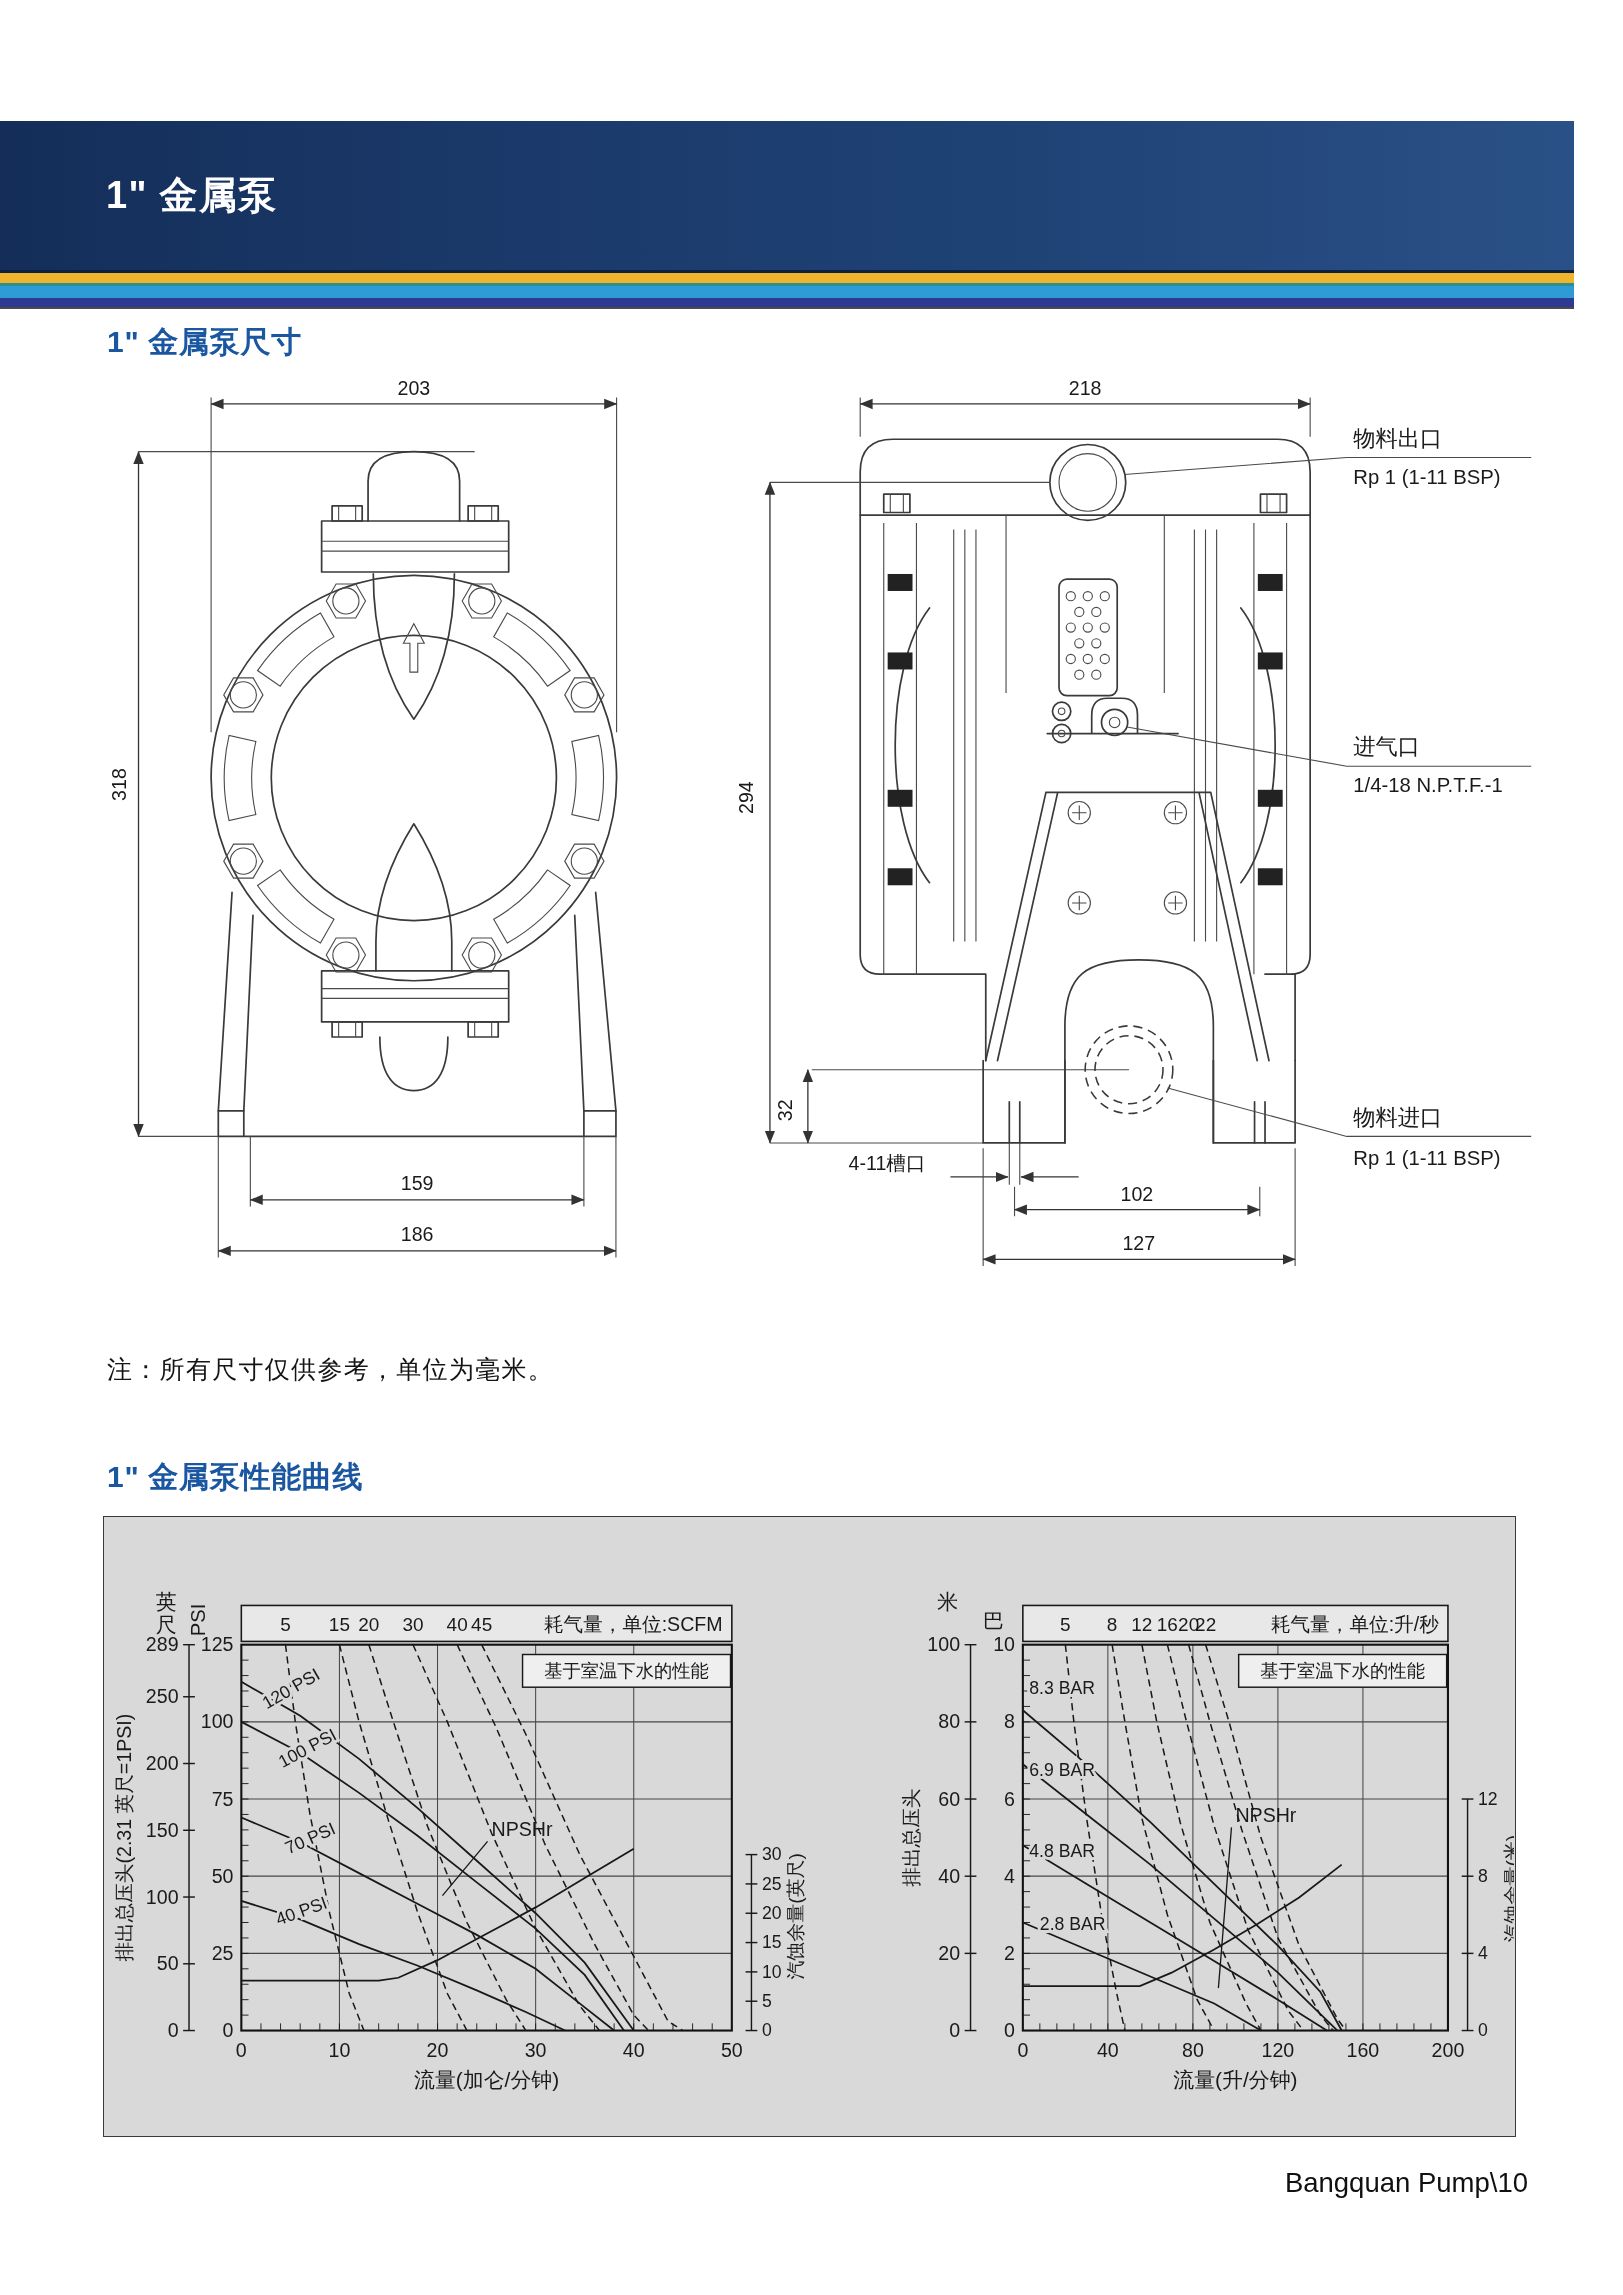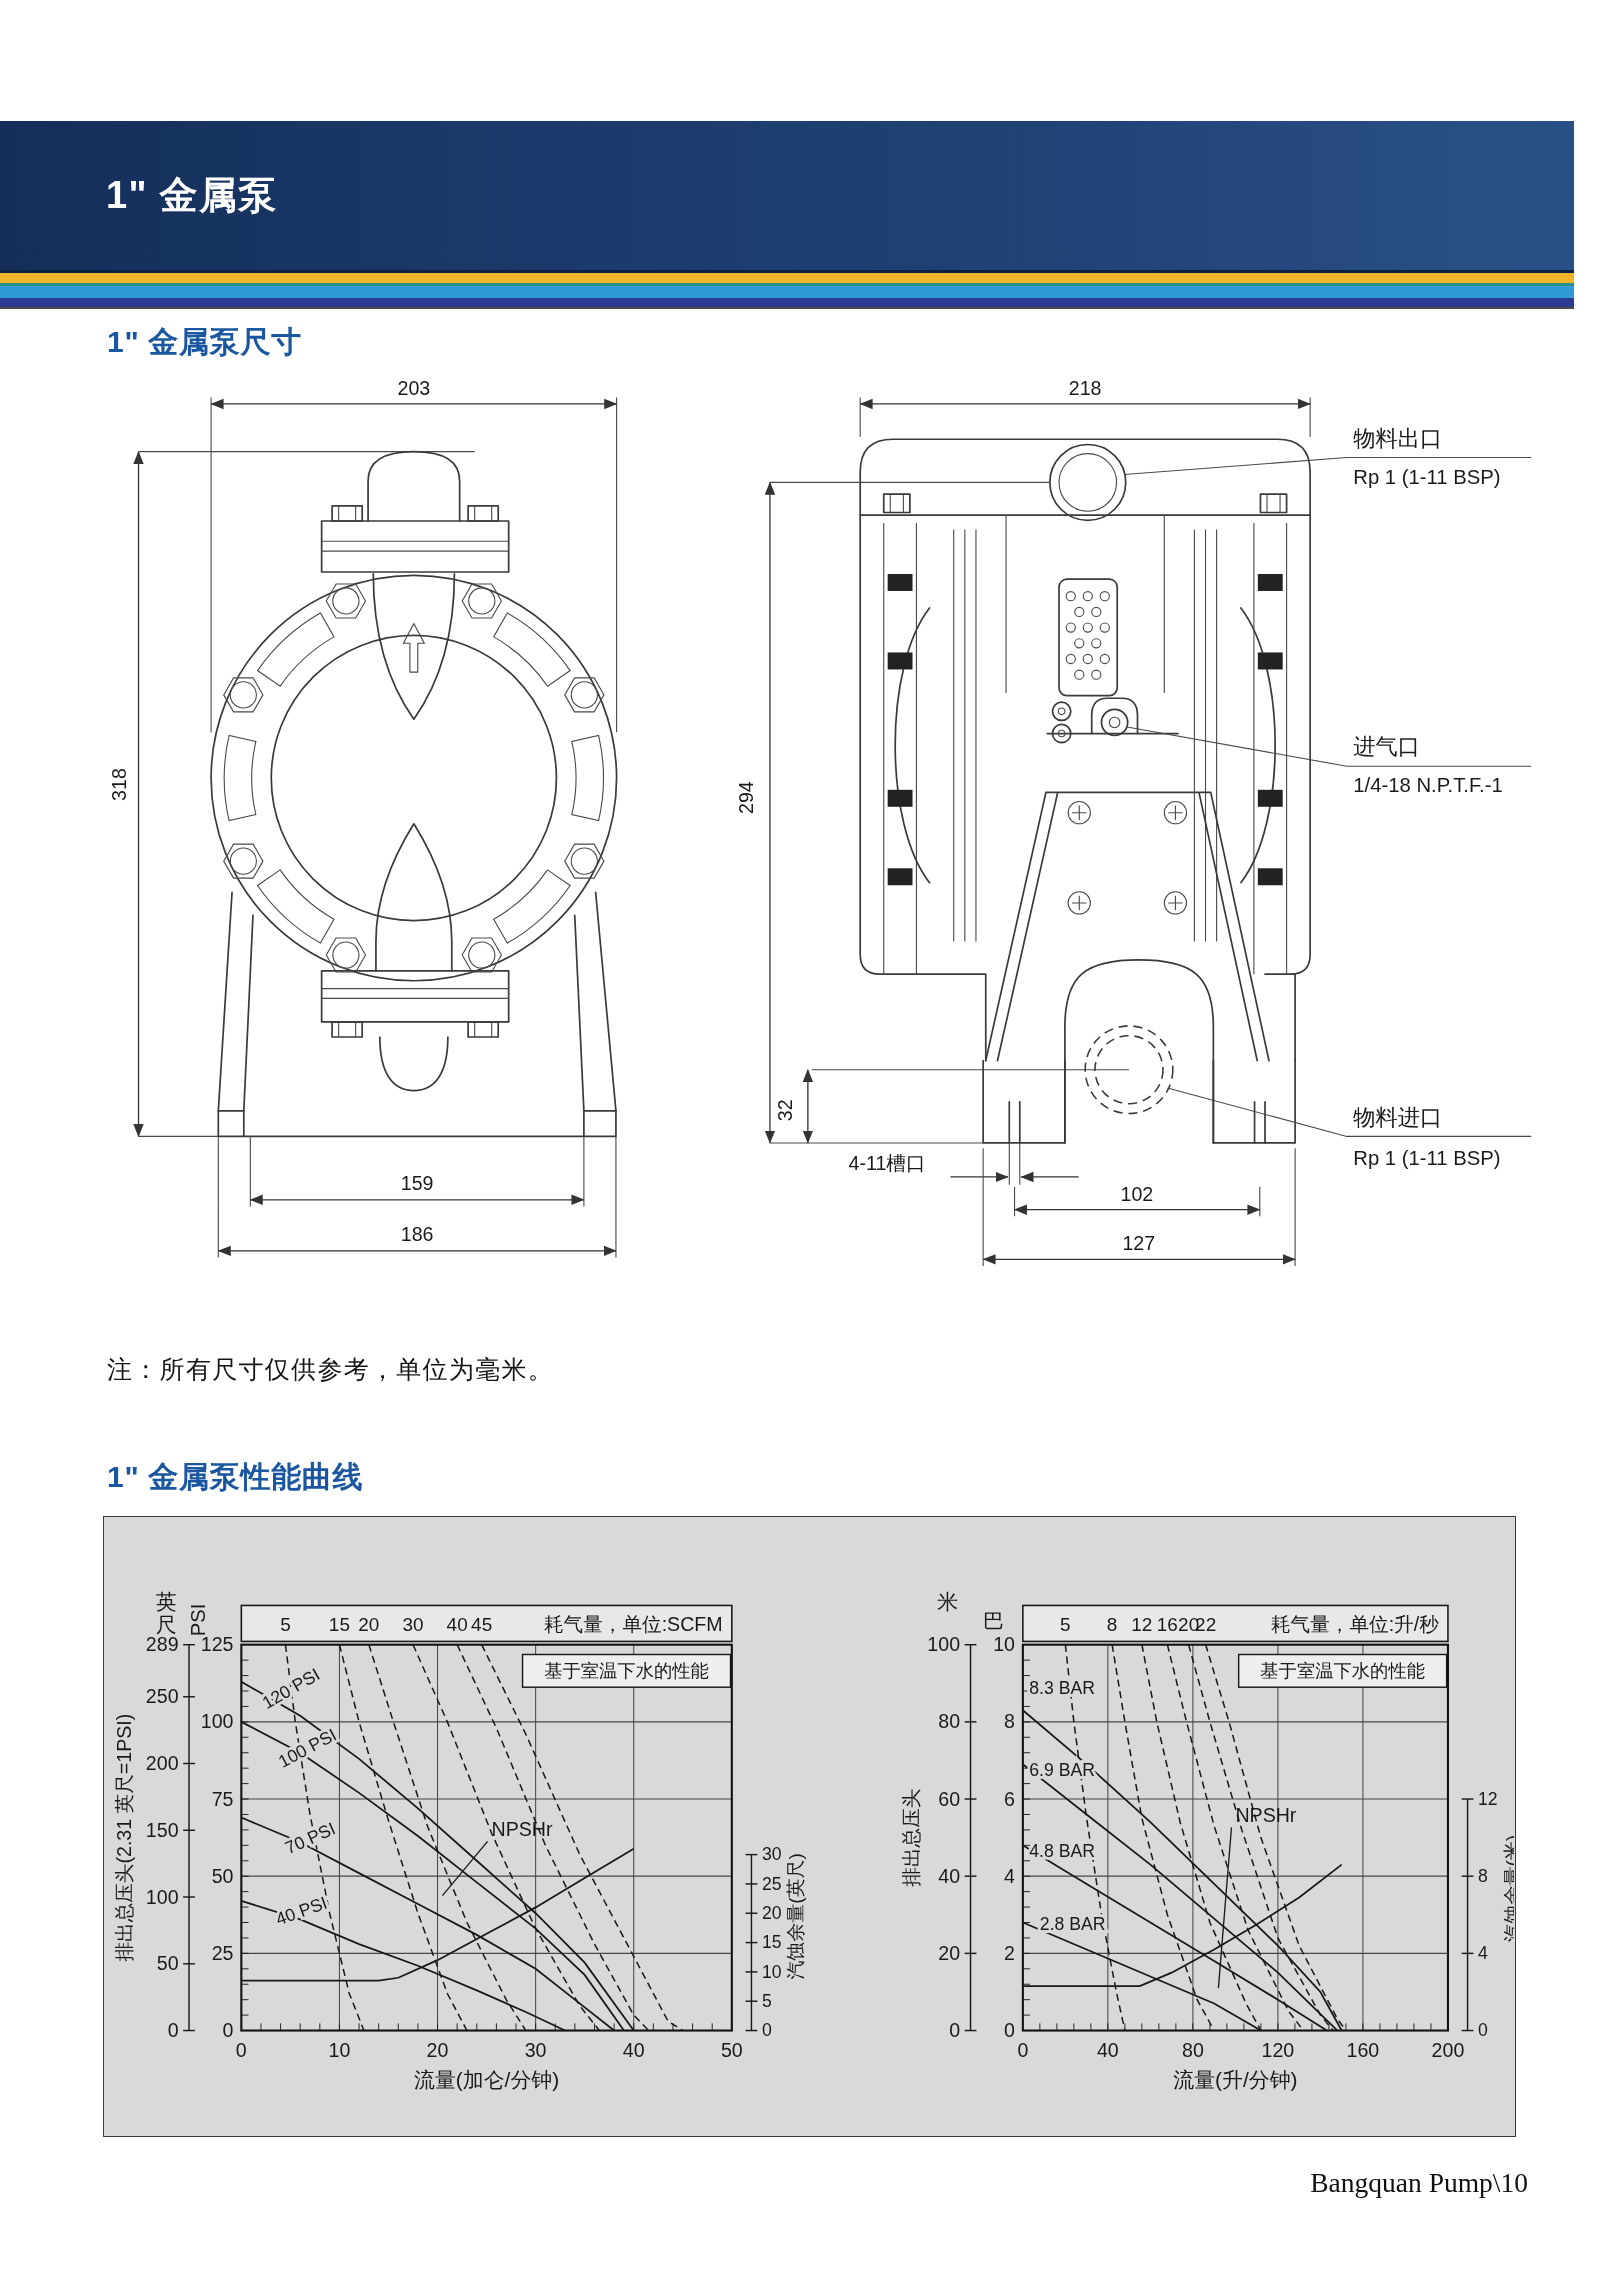--- a/index.html
+++ b/index.html
@@ -8,21 +8,21 @@
   .abs{position:absolute;}
   
   .banner{left:0;top:121px;width:1574px;}
   .banner-main{height:149px;background:linear-gradient(90deg,#142e59 0%,#1b3a6b 35%,#1e4173 60%,#25497e 82%,#2a5187 100%);
                display:flex;align-items:center;}
   .banner-title{color:#ffffff;font-size:38px;font-weight:bold;padding-left:106px;letter-spacing:1.3px;}
   .stripe{width:100%;}
   
   .sec-title{font-size:30px;font-weight:bold;color:#1a57a0;letter-spacing:0.7px;}
   .note-line{font-size:25px;color:#141414;letter-spacing:1.3px;}
-  .footer{font-size:27.5px;color:#101010;text-align:right;width:301px;font-family:Liberation Serif, serif;}
+  .footer{font-size:27.5px;color:#101010;text-align:right;width:301px;}
   
   .chart-panel{left:103px;top:1516px;width:1413px;height:621px;background:#d9d9d9;border:1.3px solid #3a3a3a;box-sizing:border-box;}
   
   svg text{font-family:"Liberation Sans",sans-serif;fill:#1a1a1a;}
   .ol{fill:none;stroke:#3a3a3a;stroke-width:2.6;stroke-linejoin:round;stroke-linecap:round;}
   .thin{fill:none;stroke:#4a4a4a;stroke-width:1.7;}
   .diml{fill:none;stroke:#333;stroke-width:2;}
   .dimt{font-size:30px;}
   .cjk{font-size:34px;}
   .spec{font-size:31px;}

